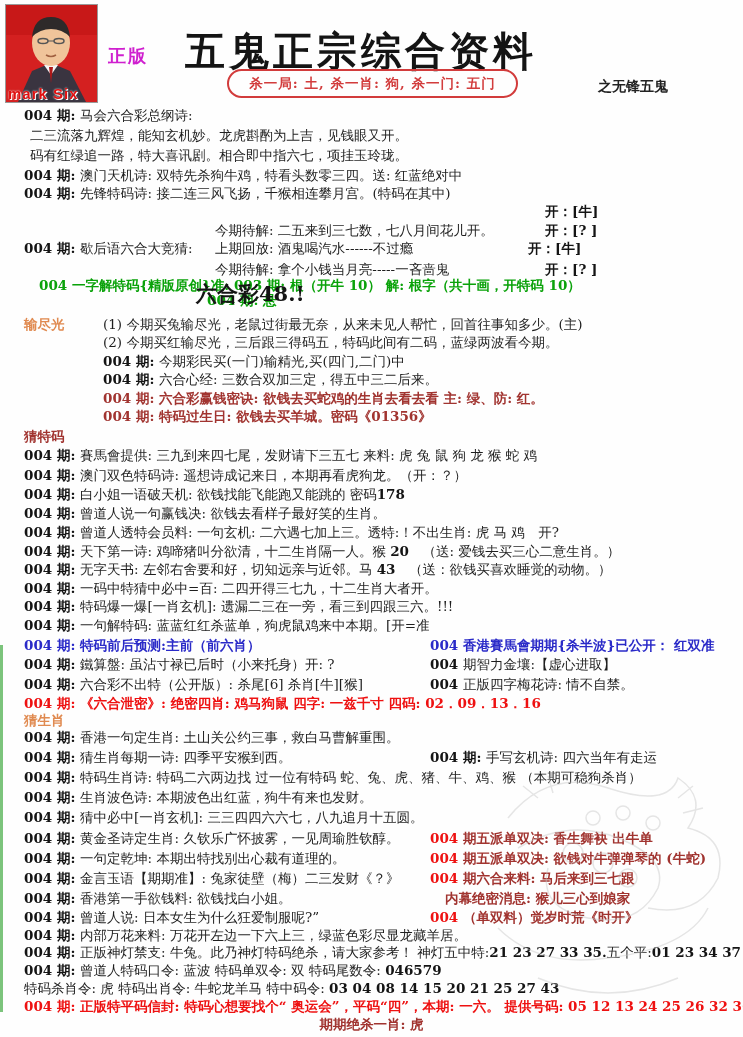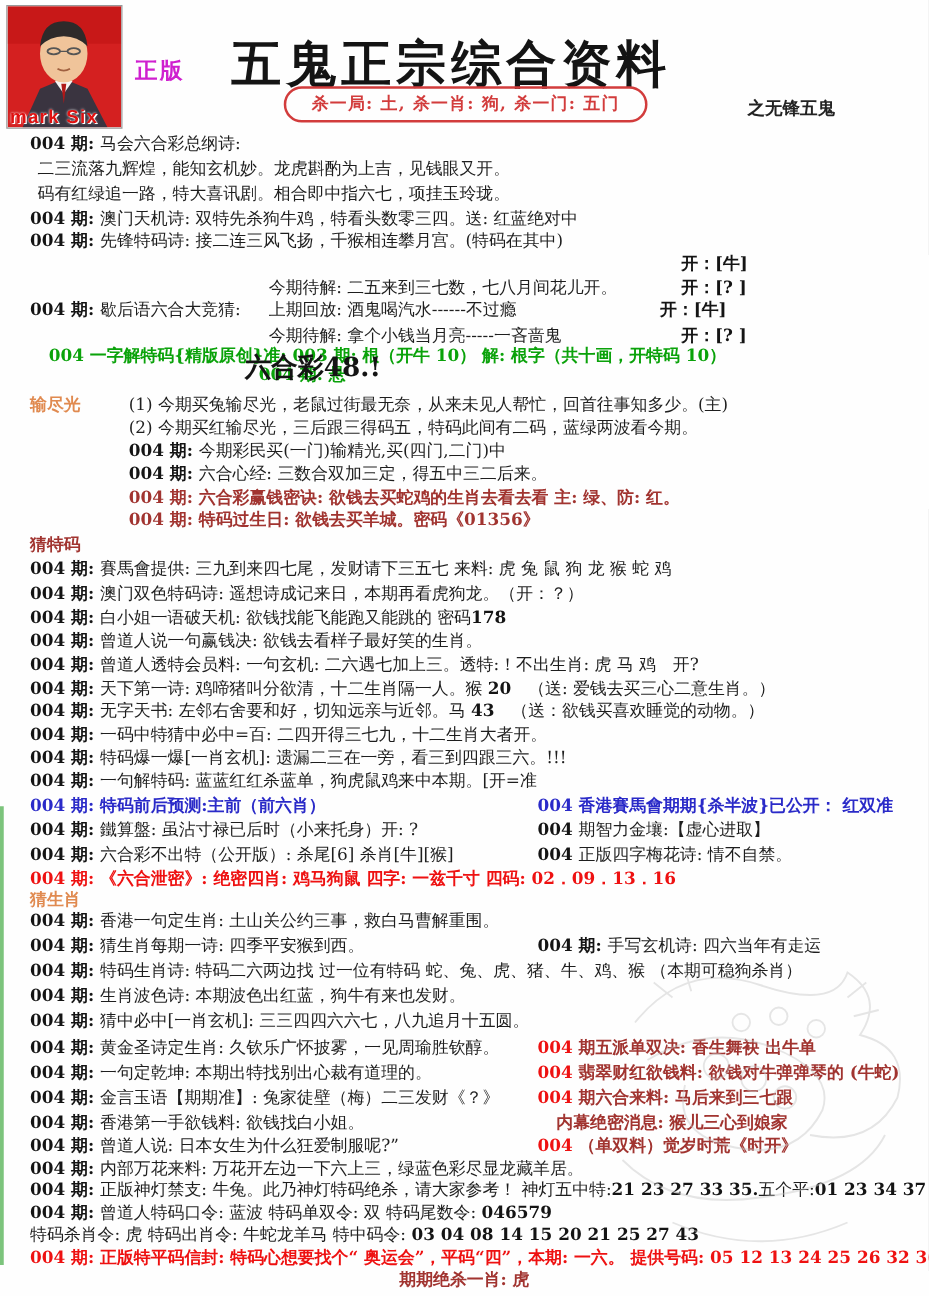--- a/index.html
+++ b/index.html
@@ -187,21 +187,21 @@
       </div>
       <div class="row" style="top: 809px;">
         <span class="item" style="left: 24px;"><span class="c-b">004 期: </span><span class="c-k">猜中必中[一肖玄机]: 三三四四六六七，八九追月十五圆。</span></span>
       </div>
       <div class="row" style="top: 830px;">
         <span class="item" style="left: 24px;"><span class="c-b">004 期: </span><span class="c-k">黄金圣诗定生肖: 久钦乐广怀披雾，一见周瑜胜钦醇。</span></span>
         <span class="item" style="left: 430px;"><span class="c-r">004 </span><span class="c-m">期五派单双决: 香生舞袂 出牛单</span></span>
       </div>
       <div class="row" style="top: 850px;">
         <span class="item" style="left: 24px;"><span class="c-b">004 期: </span><span class="c-k">一句定乾坤: 本期出特找别出心裁有道理的。</span></span>
-        <span class="item" style="left: 430px;"><span class="c-r">004 </span><span class="c-m">翡翠财红欲钱料: 欲钱对牛弹弹琴的 (牛蛇)</span></span>
+        <span class="item" style="left: 430px;"><span class="c-r">004 </span><span class="c-m">期五派单双决: 欲钱对牛弹弹琴的 (牛蛇)</span></span>
       </div>
       <div class="row" style="top: 870px;">
         <span class="item" style="left: 24px;"><span class="c-b">004 期: </span><span class="c-k">金言玉语【期期准】: 兔家徒壁（梅）二三发财《？》</span></span>
         <span class="item" style="left: 430px;"><span class="c-r">004 </span><span class="c-m">期六合来料: 马后来到三七跟</span></span>
       </div>
       <div class="row" style="top: 890px;">
         <span class="item" style="left: 24px;"><span class="c-b">004 期: </span><span class="c-k">香港第一手欲钱料: 欲钱找白小姐。</span></span>
         <span class="item" style="left: 445px;"><span class="c-m">内幕绝密消息: 猴儿三心到娘家</span></span>
       </div>
       <div class="row" style="top: 909px;">

